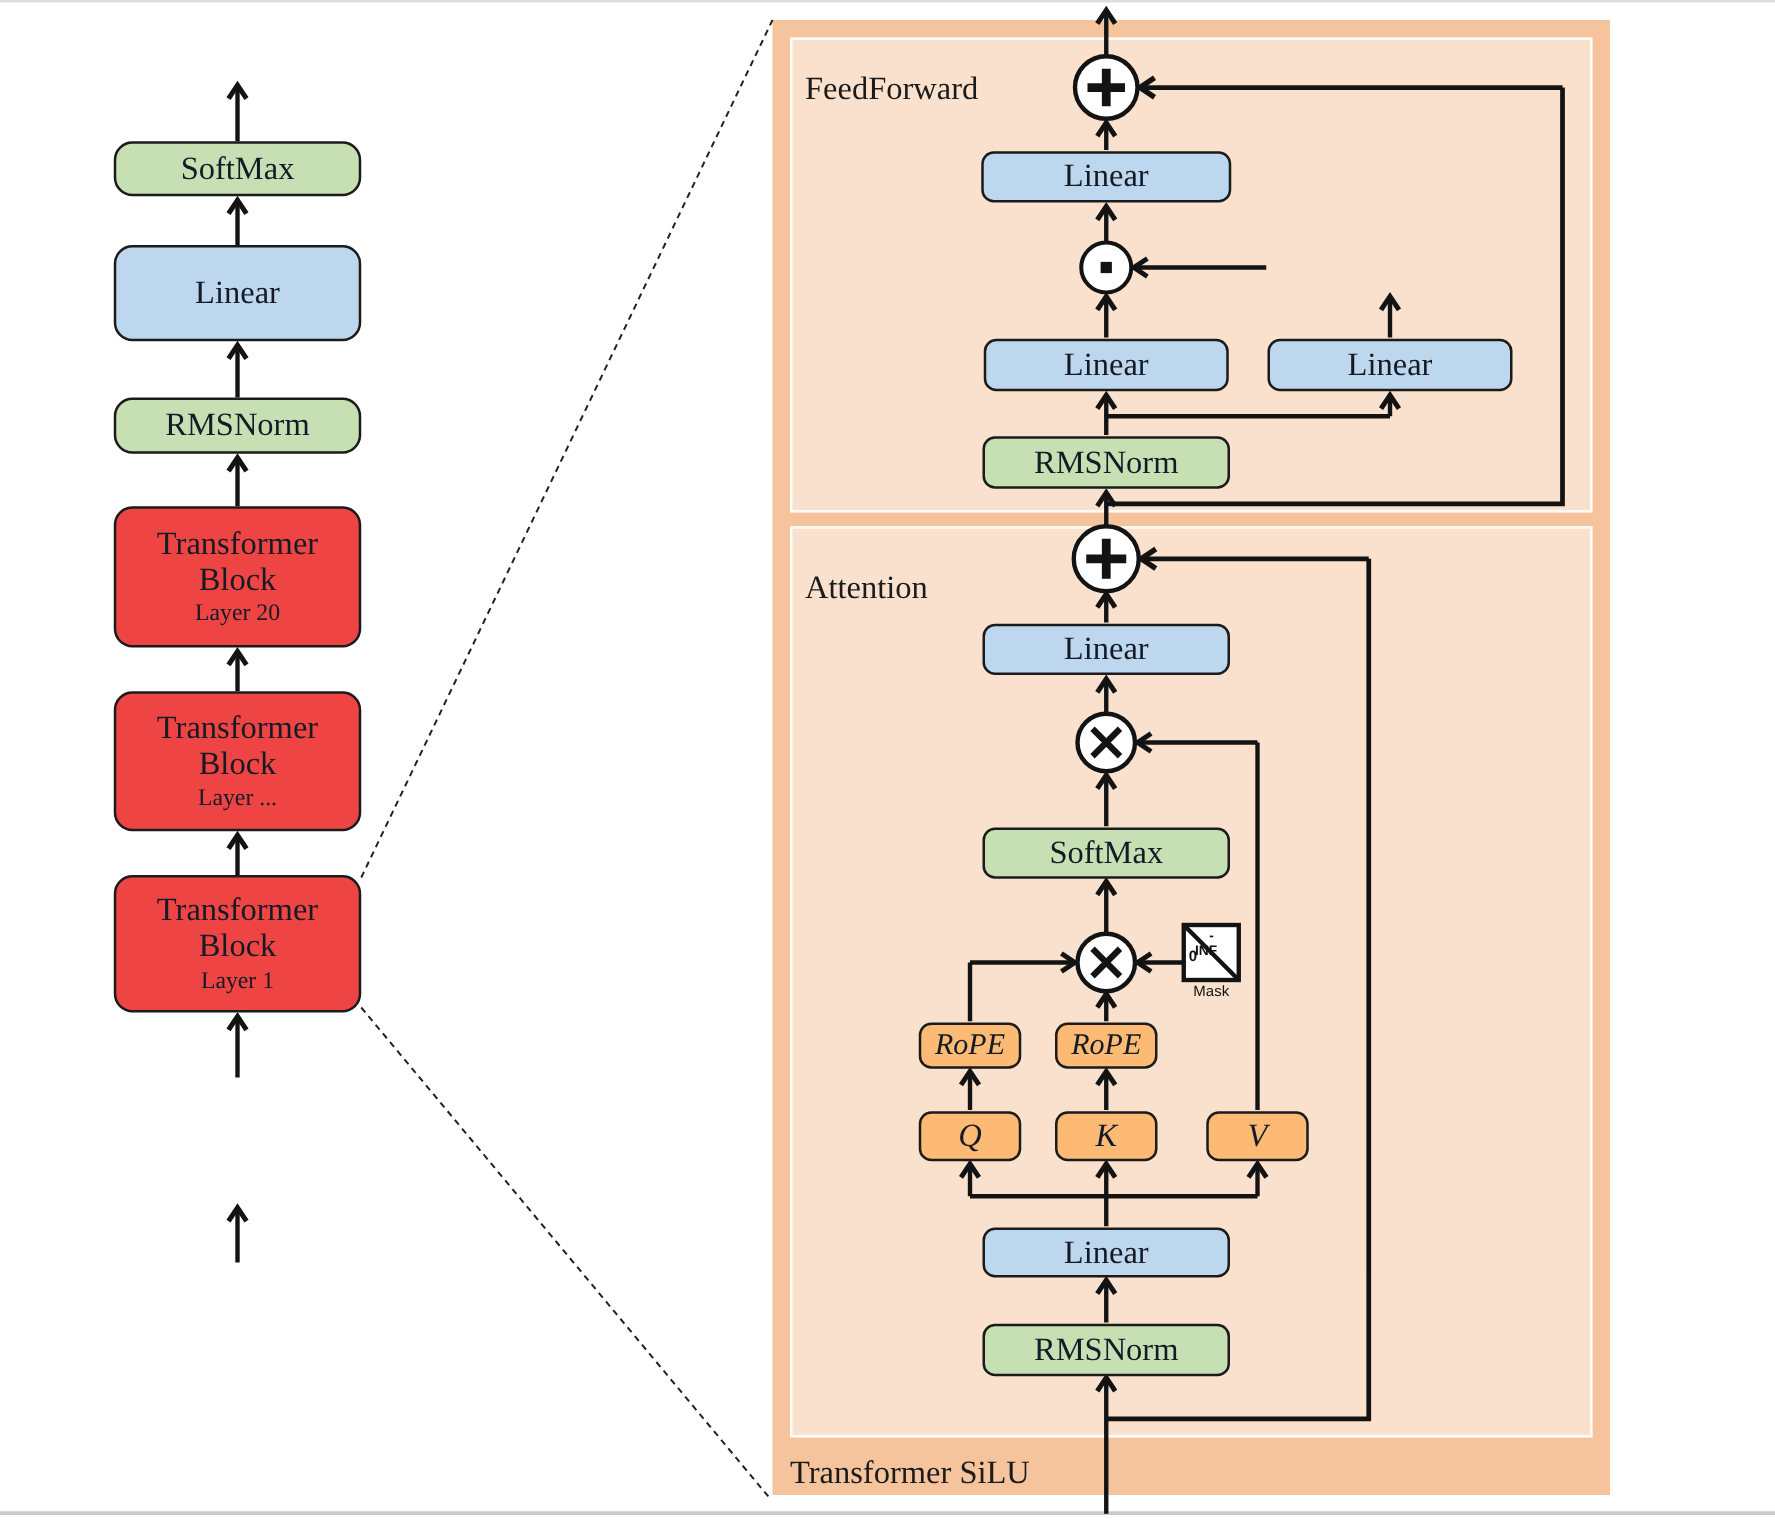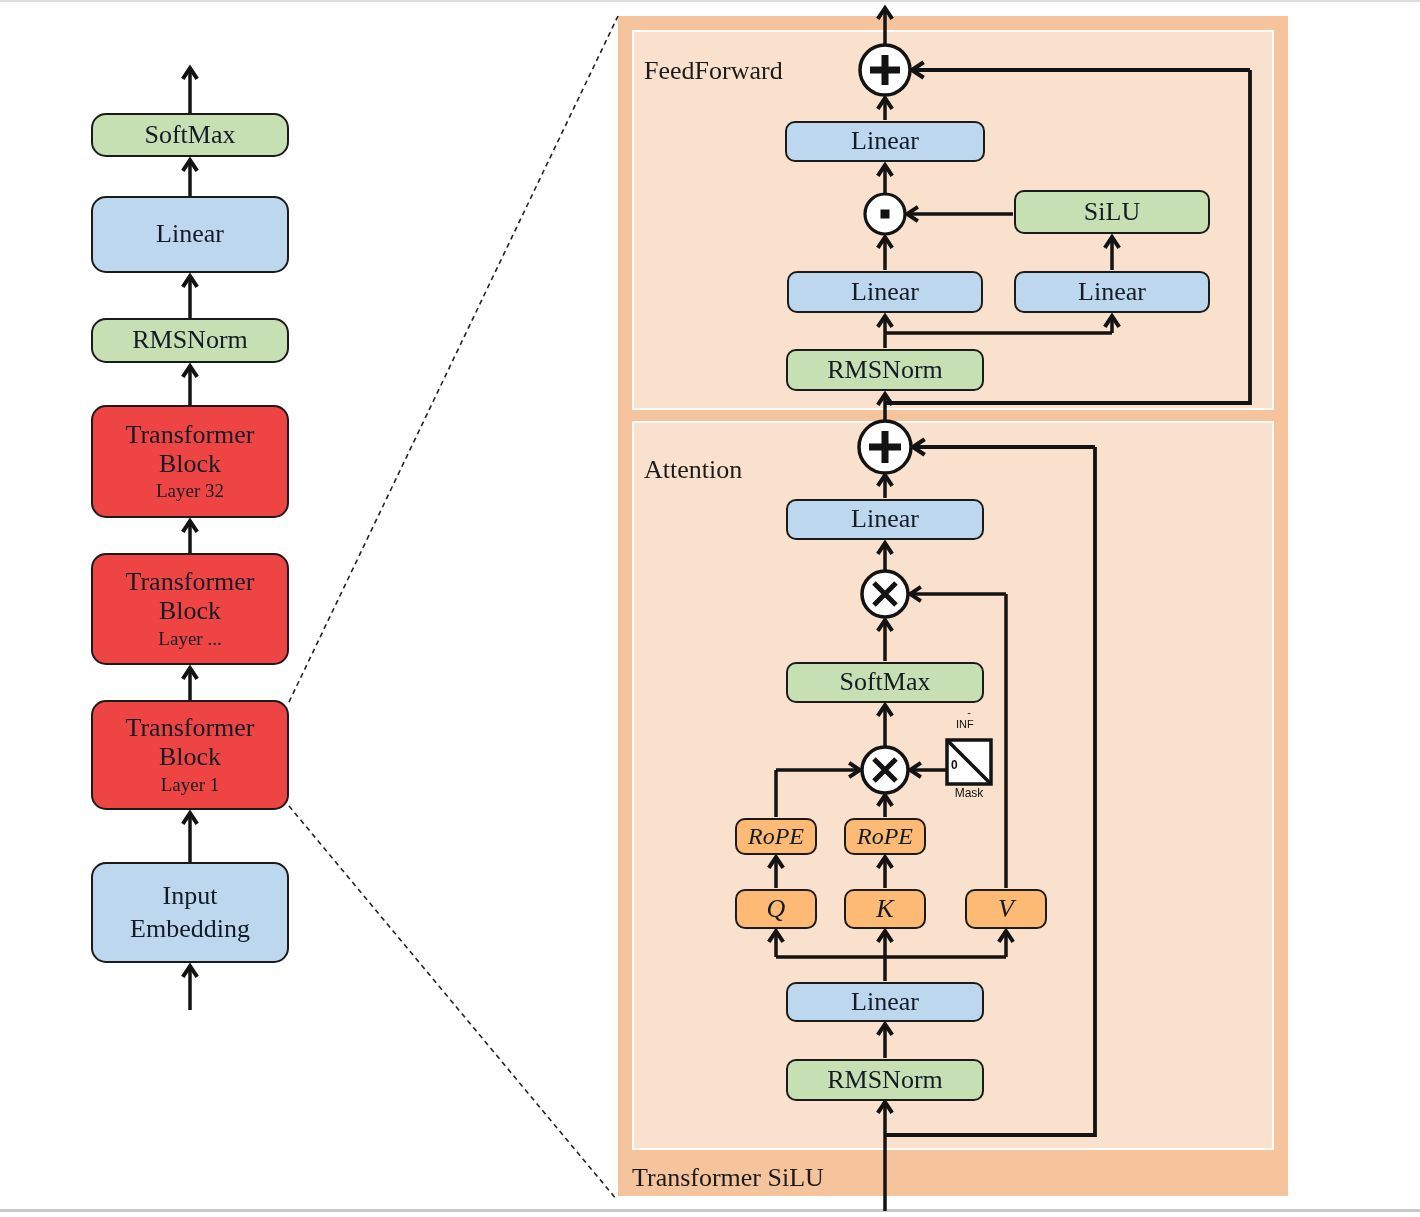--- a/index.html
+++ b/index.html
@@ -22,21 +22,21 @@
     z-index:3;font-size:26px;line-height:1.1;text-align:center;
   }
   .big{border-radius:15px;}
   .green{background:#c6e0b4;}
   .blue{background:#bdd7ee;}
   .lav{background:#fdba74;font-style:italic;}
   .orange{background:#ef4444;}
   .layer-sub{font-size:19px;margin-top:3px;}
   .section-title{position:absolute;z-index:3;font-size:26px;color:#1b1b1b;}
   .mask-text{position:absolute;z-index:4;color:#111;font-family:"Liberation Sans","DejaVu Sans",sans-serif;}
-  #mask-neginf{left:956px;top:706px;width:15px;font-size:11px;text-align:right;font-weight:normal;}
+  #mask-neginf{left:956px;top:743px;width:15px;font-size:11px;text-align:right;font-weight:bold;}
   #mask-zero{left:951px;top:758px;font-size:12px;font-weight:bold;}
   #mask-label{left:941px;top:786px;width:56px;font-size:12px;text-align:center;}
 </style>
 </head>
 <body>
 
 <div id="canvas">
 
   <div id="edge-top" class="edge"></div>
   <div id="edge-bottom" class="edge"></div>
@@ -151,42 +151,35 @@
   </div>
   <div class="box big blue" style="left:91px;top:196px;width:198px;height:77px;">
     <span>Linear</span>
   </div>
   <div class="box big green" style="left:91px;top:318px;width:198px;height:45px;">
     <span>RMSNorm</span>
   </div>
   <div class="box big orange" style="left:91px;top:405px;width:198px;height:113px;">
     <span>Transformer</span>
     <span>Block</span>
-    <span class="layer-sub">Layer 32</span>
+    <span class="layer-sub">Layer 20</span>
   </div>
   <div class="box big orange" style="left:91px;top:553px;width:198px;height:112px;">
     <span>Transformer</span>
     <span>Block</span>
     <span class="layer-sub">Layer ...</span>
   </div>
   <div class="box big orange" style="left:91px;top:700px;width:198px;height:110px;">
     <span>Transformer</span>
     <span>Block</span>
     <span class="layer-sub">Layer 1</span>
   </div>
-  <div class="box big blue" style="left:91px;top:862px;width:198px;height:101px;line-height:1.25;">
-    <span>Input</span>
-    <span>Embedding</span>
-  </div>
 
   <div class="box blue" style="left:785px;top:121px;width:200px;height:41px;">
     <span>Linear</span>
-  </div>
-  <div class="box green" style="left:1014px;top:190px;width:196px;height:44px;">
-    <span>SiLU</span>
   </div>
   <div class="box blue" style="left:787px;top:271px;width:196px;height:42px;">
     <span>Linear</span>
   </div>
   <div class="box blue" style="left:1014px;top:271px;width:196px;height:42px;">
     <span>Linear</span>
   </div>
   <div class="box green" style="left:786px;top:349px;width:198px;height:42px;">
     <span>RMSNorm</span>
   </div>

